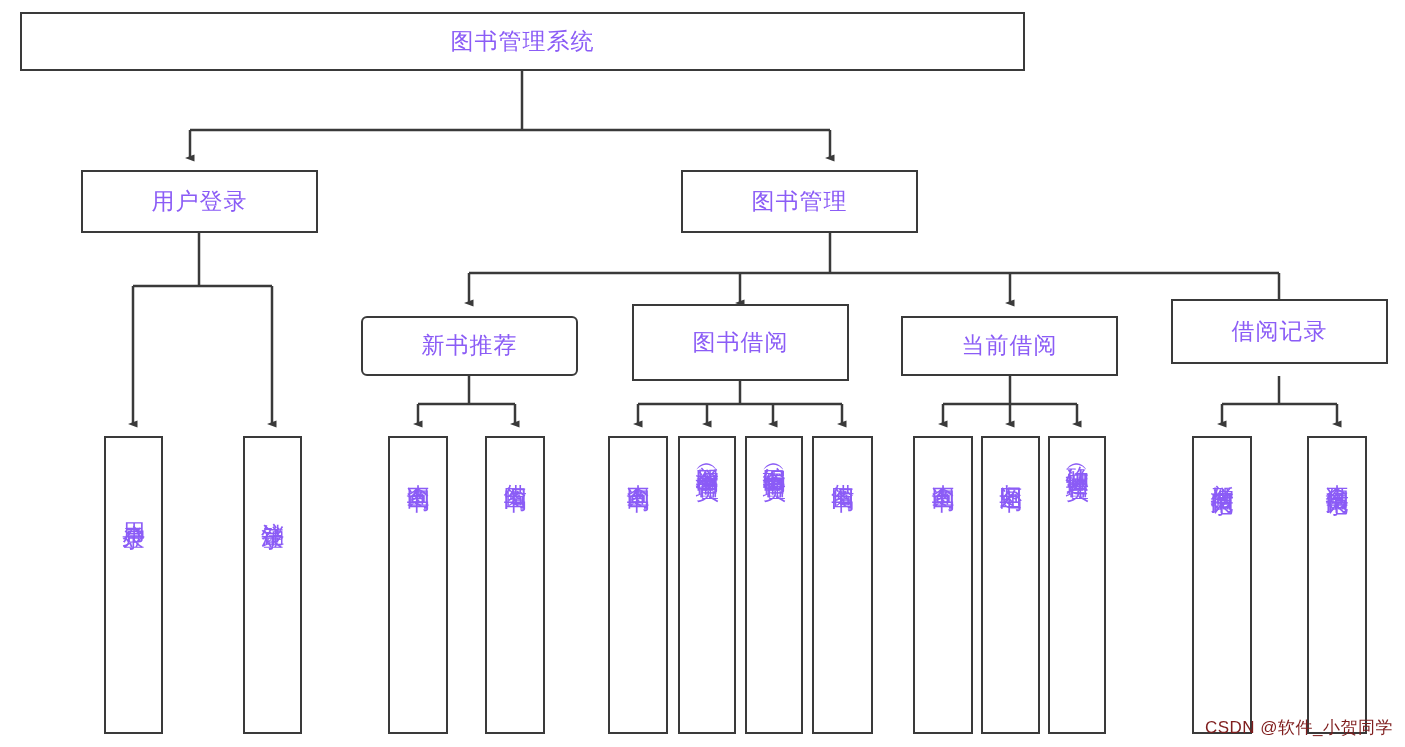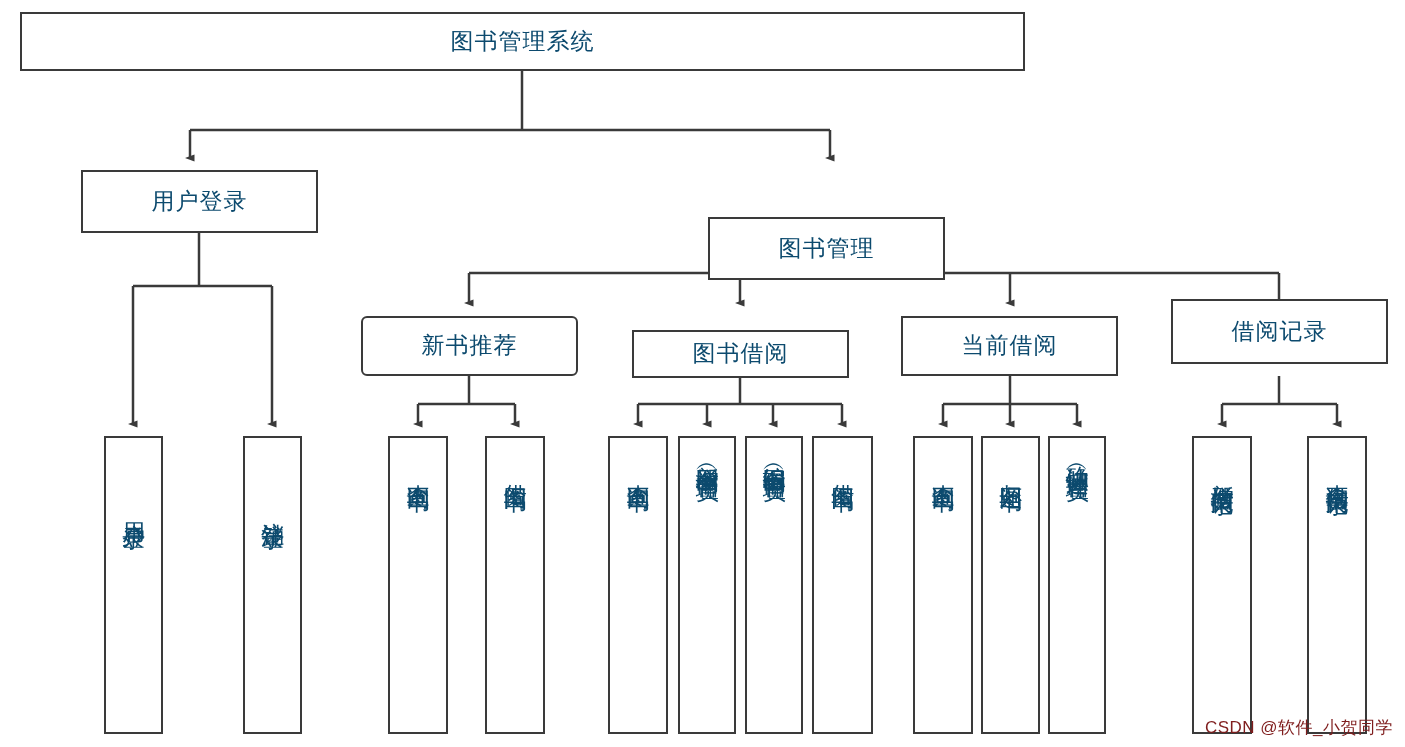--- a/index.html
+++ b/index.html
@@ -26,21 +26,21 @@
     pointer-events: none;
   }
   .node {
     position: absolute;
     box-sizing: border-box;
     border: 2.5px solid #3a3a3a;
     background: #ffffff;
     display: flex;
     align-items: center;
     justify-content: center;
-    color: #0c4a6e;
+    color: #8b5cf6;
   }
   .node-h .label {
     font-size: 23px;
     line-height: 1.2;
     letter-spacing: 1px;
     white-space: nowrap;
   }
   .node-v {
     align-items: flex-start;
     justify-content: center;
@@ -130,28 +130,28 @@
     </g>
   </svg>
 
   <div class="node node-h" style="left:20px; top:12px; width:1005px; height:59px;">
     <span class="label">图书管理系统</span>
   </div>
 
   <div class="node node-h" style="left:81px; top:170px; width:237px; height:63px;">
     <span class="label">用户登录</span>
   </div>
-  <div class="node node-h" style="left:708px; top:170px; width:237px; height:63px;margin-top:47px;">
+  <div class="node node-h" style="left:681px; top:170px; width:237px; height:63px;">
     <span class="label">图书管理</span>
   </div>
 
   <div class="node node-h" style="left:361px; top:316px; width:217px; height:60px;border-radius:6px;">
     <span class="label">新书推荐</span>
   </div>
-  <div class="node node-h" style="left:632px; top:330px; width:217px; height:48px;">
+  <div class="node node-h" style="left:632px; top:304px; width:217px; height:77px;">
     <span class="label">图书借阅</span>
   </div>
   <div class="node node-h" style="left:901px; top:316px; width:217px; height:60px;">
     <span class="label">当前借阅</span>
   </div>
   <div class="node node-h" style="left:1171px; top:299px; width:217px; height:65px;">
     <span class="label">借阅记录</span>
   </div>
 
   <div class="node node-v short" style="left:104px; top:436px; width:59px; height:298px;">

